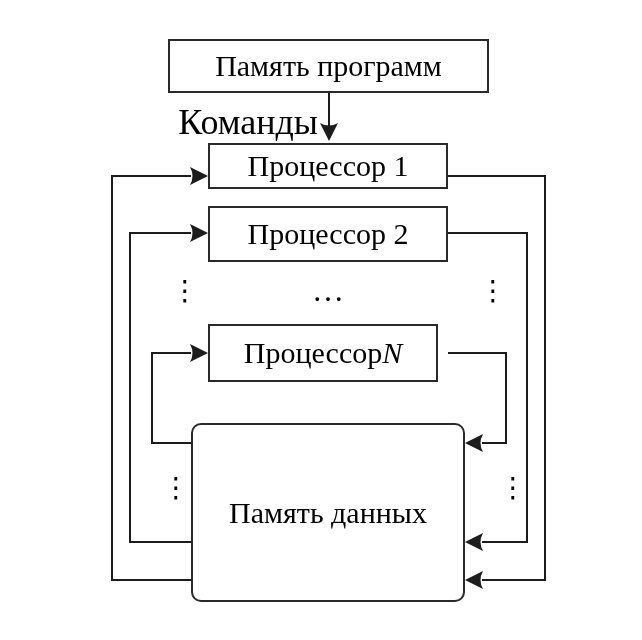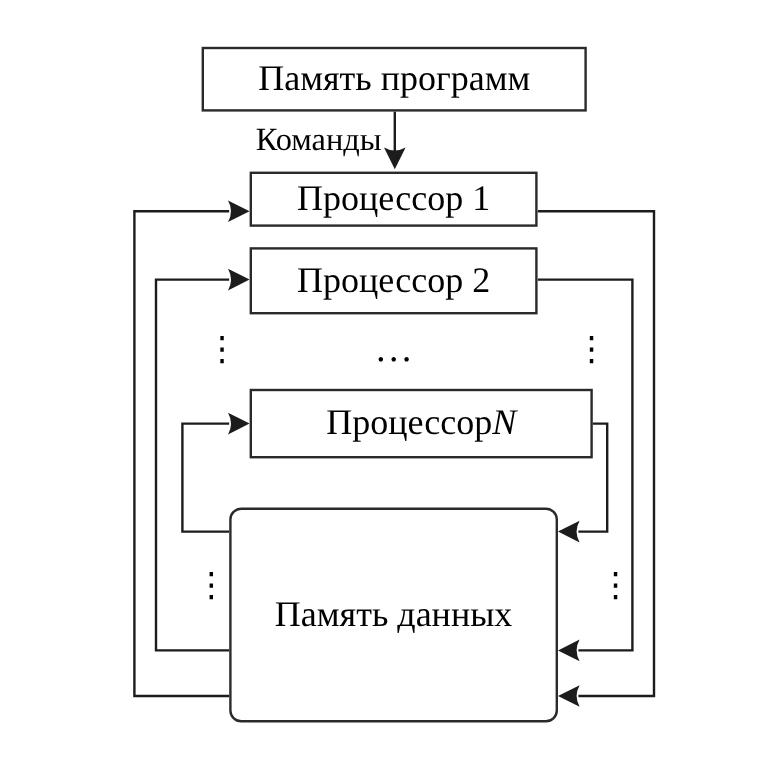--- a/index.html
+++ b/index.html
@@ -31,25 +31,25 @@
     justify-content: center;
     font-size: 30px;
     color: #000000;
     z-index: 2;
     white-space: nowrap;
   }
   .box .ital { font-style: italic; font-family: "Liberation Serif", serif; }
   #program-memory { left: 168px; top: 23px;  width: 321px; height: 54px; margin-top: 16px; }
   #processor-1    { left: 208px; top: 143px; width: 240px; height: 46px; }
   #processor-2    { left: 208px; top: 206px; width: 240px; height: 56px; }
-  #processor-n    { left: 208px; top: 324px; width: 286px; height: 58px; }
+  #processor-n    { left: 208px; top: 324px; width: 230px; height: 58px; }
   #data-memory    { left: 191px; top: 423px; width: 274px; height: 179px; border-radius: 10px; }
   .floating-label {
     position: absolute;
-    font-size: 27px;
+    font-size: 36px;
     color: #000000;
     z-index: 2;
     white-space: nowrap;
   }
   #commands-label { left: 168px; top: 101px; width: 150px; text-align: right; }
   #center-ellipsis { left: 306px; top: 272px; width: 44px; text-align: center; font-size: 32px; }
   .vdots {
     position: absolute;
     z-index: 2;
     width: 16px;

